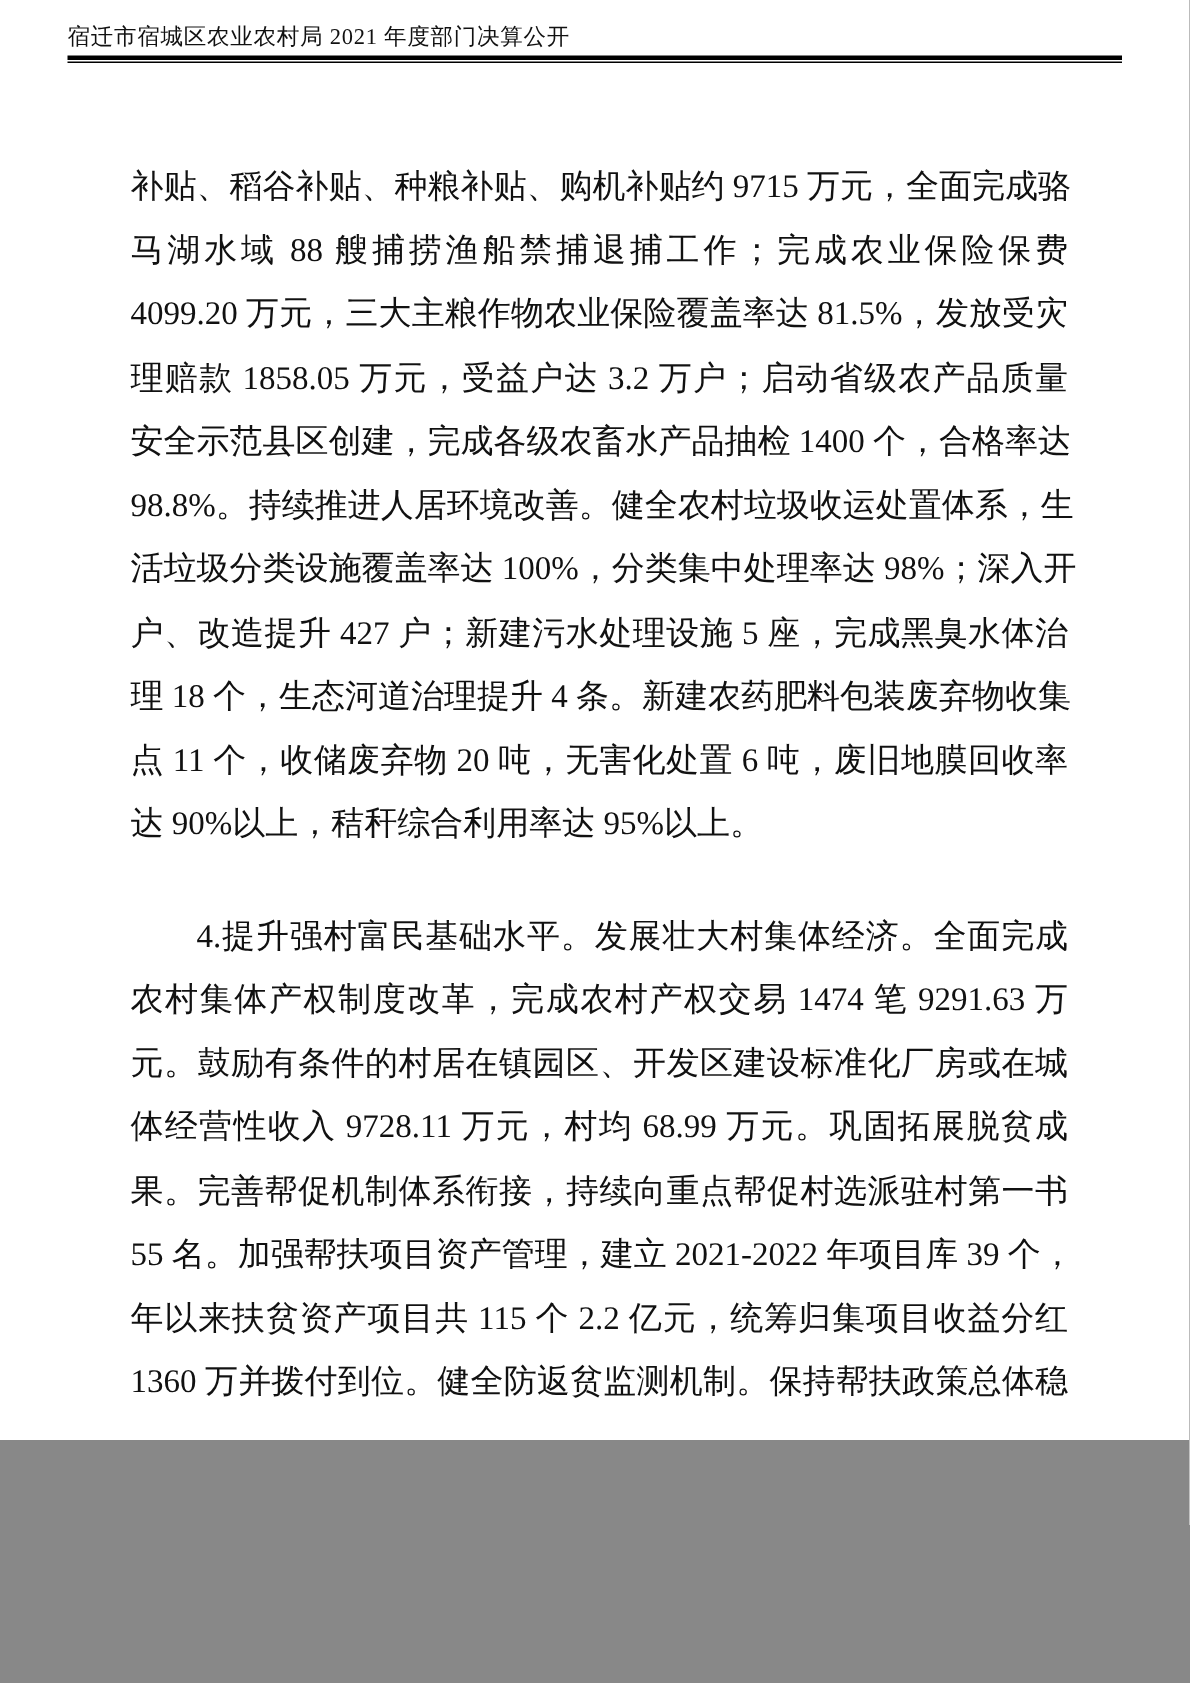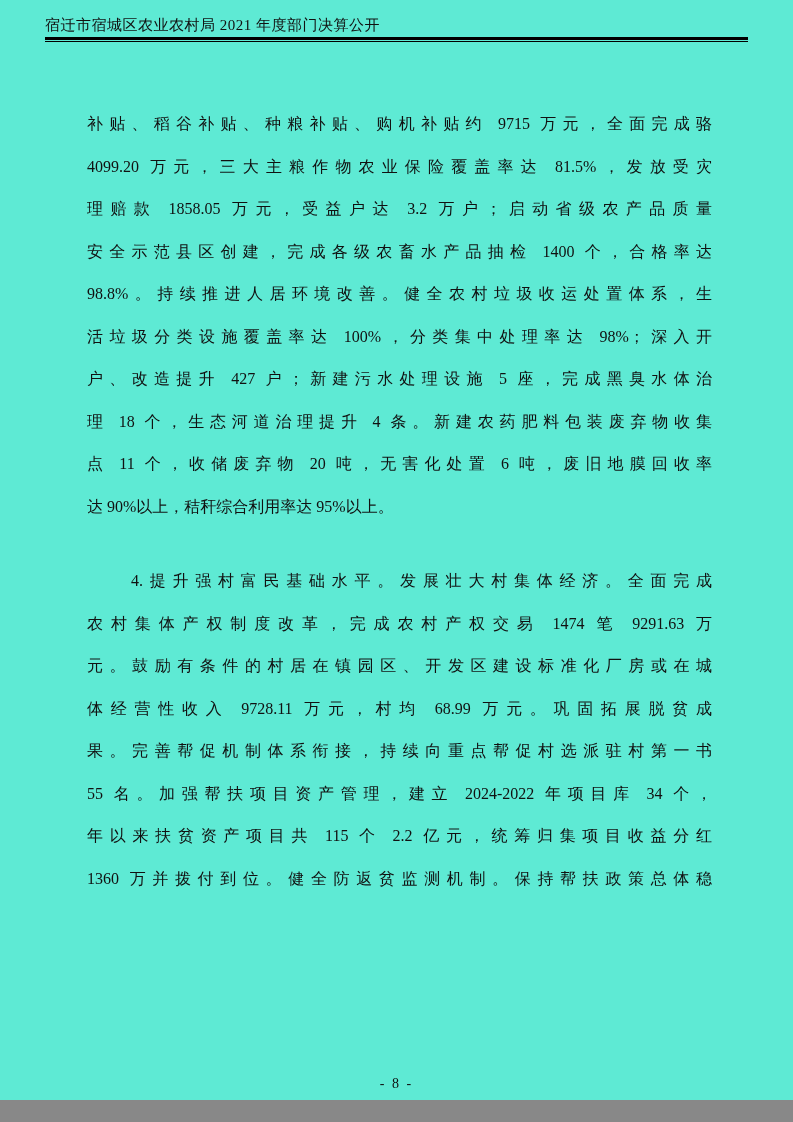--- a/index.html
+++ b/index.html
@@ -3,23 +3,23 @@
 <meta charset="utf-8">
 <style>
   html, body {
     margin: 0;
     padding: 0;
     background: #888;
   }
   .page {
     position: relative;
     width: 793px;
-    height: 1100px;
+    height: 960px;
     margin: 0 auto;
-    background: #5eead4;
+    background: #ffffff;
     font-family: "Liberation Serif", "DejaVu Serif", serif;
     color: #111111;
     overflow: hidden;
   }
   .header {
     position: absolute;
     left: 45px;
     top: 16px;
     width: 703px;
   }
@@ -37,21 +37,21 @@
   }
   .body-text {
     position: absolute;
     left: 87px;
     top: 103px;
     width: 625px;
   }
   .line {
     height: 42.5px;
     line-height: 42.5px;
-    font-size: 16px;
+    font-size: 22px;
     white-space: nowrap;
     text-align: justify;
     text-align-last: justify;
     overflow: visible;
   }
   .line.no-stretch {
     text-align-last: left;
   }
   .line.indent {
     text-indent: 44px;
@@ -75,35 +75,36 @@
 
 <div class="page">
 
   <div class="header">
     <div class="header-title">宿迁市宿城区农业农村局 2021 年度部门决算公开</div>
     <div class="header-rule"></div>
   </div>
 
   <div class="body-text">
       <div class="line">补贴、稻谷补贴、种粮补贴、购机补贴约 9715 万元，全面完成骆</div>
+      <div class="line">马湖水域 88 艘捕捞渔船禁捕退捕工作；完成农业保险保费</div>
       <div class="line">4099.20 万元，三大主粮作物农业保险覆盖率达 81.5%，发放受灾</div>
       <div class="line">理赔款 1858.05 万元，受益户达 3.2 万户；启动省级农产品质量</div>
       <div class="line">安全示范县区创建，完成各级农畜水产品抽检 1400 个，合格率达</div>
       <div class="line">98.8%。持续推进人居环境改善。健全农村垃圾收运处置体系，生</div>
       <div class="line">活垃圾分类设施覆盖率达 100%，分类集中处理率达 98%；深入开</div>
       <div class="line">户、改造提升 427 户；新建污水处理设施 5 座，完成黑臭水体治</div>
       <div class="line">理 18 个，生态河道治理提升 4 条。新建农药肥料包装废弃物收集</div>
       <div class="line">点 11 个，收储废弃物 20 吨，无害化处置 6 吨，废旧地膜回收率</div>
       <div class="line no-stretch">达 90%以上，秸秆综合利用率达 95%以上。</div>
       <div class="line indent">4.提升强村富民基础水平。发展壮大村集体经济。全面完成</div>
       <div class="line">农村集体产权制度改革，完成农村产权交易 1474 笔 9291.63 万</div>
       <div class="line">元。鼓励有条件的村居在镇园区、开发区建设标准化厂房或在城</div>
       <div class="line">体经营性收入 9728.11 万元，村均 68.99 万元。巩固拓展脱贫成</div>
       <div class="line">果。完善帮促机制体系衔接，持续向重点帮促村选派驻村第一书</div>
-      <div class="line">55 名。加强帮扶项目资产管理，建立 2024-2022 年项目库 34 个，</div>
+      <div class="line">55 名。加强帮扶项目资产管理，建立 2021-2022 年项目库 39 个，</div>
       <div class="line">年以来扶贫资产项目共 115 个 2.2 亿元，统筹归集项目收益分红</div>
       <div class="line">1360 万并拨付到位。健全防返贫监测机制。保持帮扶政策总体稳</div>
     </div>
 
   <div class="footer">
     <span class="page-number">- 8 -</span>
   </div>
 
 </div>
 

